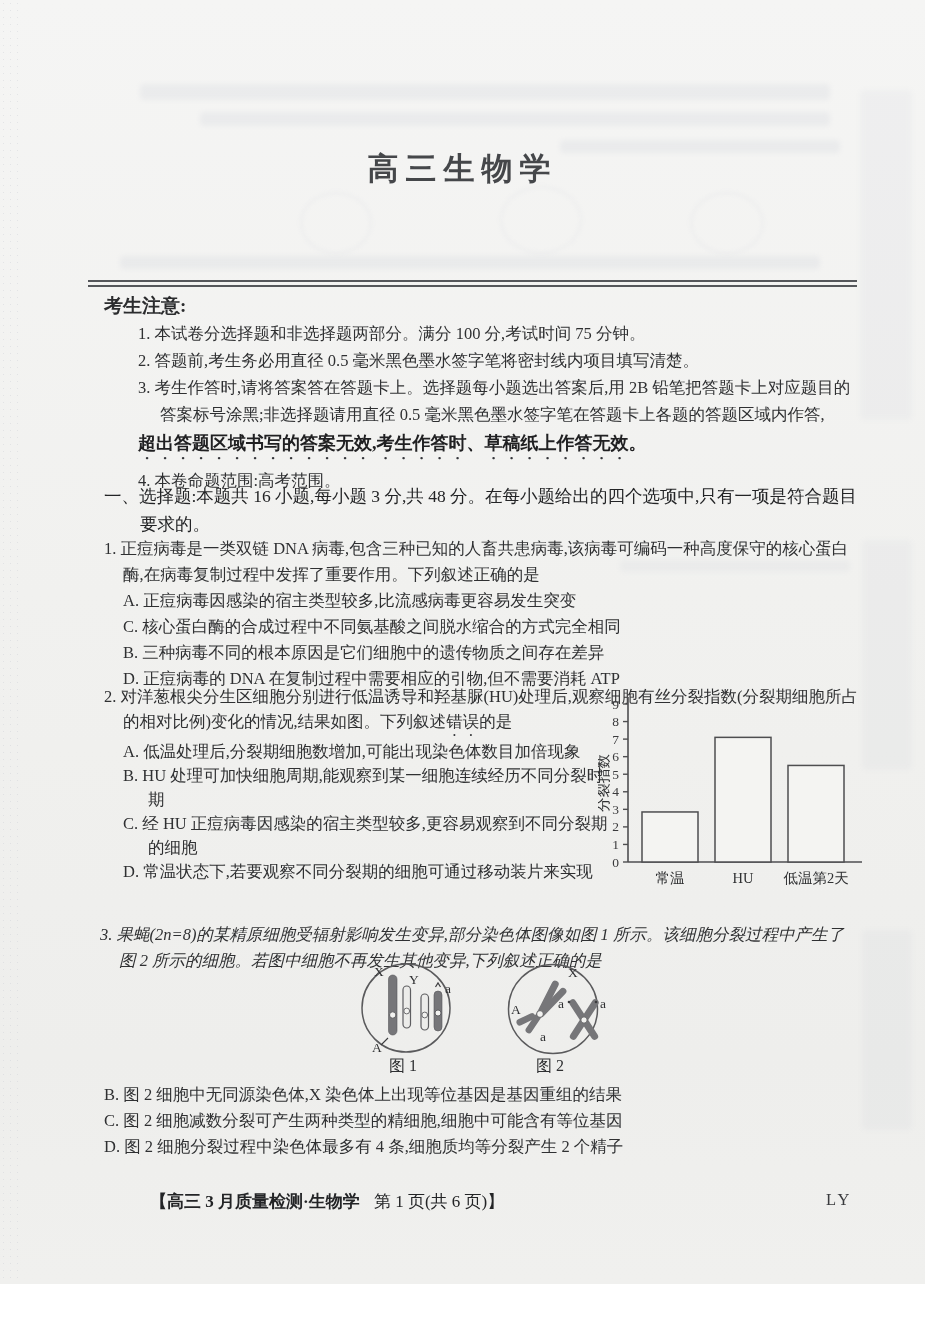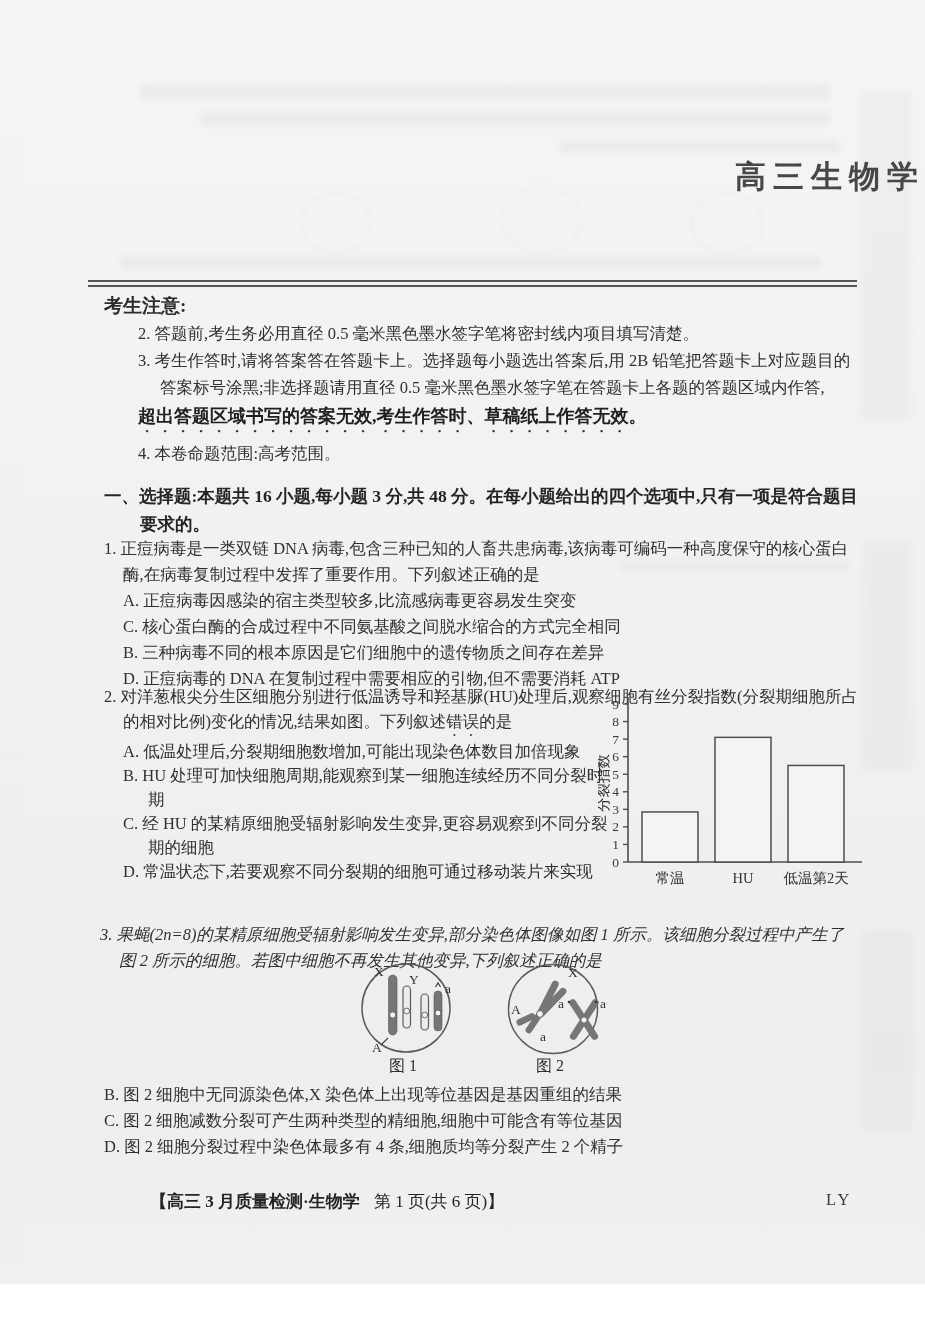--- a/index.html
+++ b/index.html
@@ -14,34 +14,34 @@
   
   .edge-dots{
     left:0;top:0;width:22px;height:1320px;opacity:.35;
     background-image:radial-gradient(#c3c6cf 0.8px,transparent 0.9px);
     background-size:7px 7px;
   }
   
   .bleed{background:#97a0b4;opacity:.10;filter:blur(2.5px);border-radius:4px;}
   .bleed-ring{border:2px solid #a6adc0;border-radius:50%;opacity:.10;filter:blur(2px);background:transparent;}
   .title{
-    left:0;top:148px;width:925px;text-align:right;
-    font-size:31px;font-weight:700;letter-spacing:7px;color:#45474a;margin-top:8px;
+    left:0;top:148px;width:925px;text-align:center;
+    font-size:31px;font-weight:700;letter-spacing:7px;color:#45474a;
   }
   .rule{left:88px;top:280px;width:769px;height:3px;
     border-top:2px solid #55575b;border-bottom:2px solid #55575b;background:transparent;}
   .notice-head{left:104px;top:293px;font-size:19px;font-weight:700;color:#2b2c2e;}
   .notice{left:138px;top:320px;width:718px;font-size:16.5px;line-height:27px;}
   .notice-item{padding-left:22px;text-indent:-22px;}
   .notice-emph{
     font-size:18px;font-weight:700;line-height:30px;color:#202022;
     text-emphasis:filled dot #35363a;-webkit-text-emphasis:filled dot #35363a;
     text-emphasis-position:under right;-webkit-text-emphasis-position:under;
   }
-  .sec-head{left:104px;top:482px;width:756px;font-size:17.5px;font-weight:700;
+  .sec-head{left:104px;top:482px;width:756px;font-size:17.5px;font-weight:400;
     line-height:28px;color:#232426;padding-left:36px;text-indent:-36px;box-sizing:border-box;}
   .stem{padding-left:19px;text-indent:-19px;}
   .q{font-size:16.5px;line-height:26px;}
   .q1{left:104px;top:536px;width:756px;}
   .q1 .opt{margin-left:19px;}
   .q2{left:104px;top:684px;width:758px;line-height:25px;}
   .q2 .opts{margin-left:19px;width:496px;line-height:24px;}
   .q2 .opt{padding-left:25px;text-indent:-25px;}
   .term-emph{
     text-emphasis:filled dot #35363a;-webkit-text-emphasis:filled dot #35363a;
@@ -76,20 +76,21 @@
   <div class="abs bleed" style="left:862px;top:540px;width:50px;height:230px;opacity:.06"></div>
   <div class="abs bleed" style="left:862px;top:930px;width:50px;height:200px;opacity:.06"></div>
   <div class="abs bleed" style="left:620px;top:560px;width:230px;height:12px;opacity:.07"></div>
 
   <div class="abs title">高三生物学</div>
 
   <div class="abs rule"></div>
 
   <div class="abs notice-head">考生注意:</div>
   <div class="abs notice">
+    <div class="notice-item">1. 本试卷分选择题和非选择题两部分。满分 100 分,考试时间 75 分钟。</div>
     <div class="notice-item">2. 答题前,考生务必用直径 0.5 毫米黑色墨水签字笔将密封线内项目填写清楚。</div>
     <div class="notice-item">3. 考生作答时,请将答案答在答题卡上。选择题每小题选出答案后,用 2B 铅笔把答题卡上对应题目的答案标号涂黑;非选择题请用直径 0.5 毫米黑色墨水签字笔在答题卡上各题的答题区域内作答,</div>
     <div class="notice-emph">超出答题区域书写的答案无效,考生作答时、草稿纸上作答无效。</div>
     <div class="notice-item" style="margin-top:4px">4. 本卷命题范围:高考范围。</div>
   </div>
 
   <div class="abs sec-head">一、选择题:本题共 16 小题,每小题 3 分,共 48 分。在每小题给出的四个选项中,只有一项是符合题目要求的。</div>
 
   <div class="abs q q1">
     <div class="stem">1. 正痘病毒是一类双链 DNA 病毒,包含三种已知的人畜共患病毒,该病毒可编码一种高度保守的核心蛋白酶,在病毒复制过程中发挥了重要作用。下列叙述正确的是</div>
@@ -97,21 +98,21 @@
     <div class="opt">C. 核心蛋白酶的合成过程中不同氨基酸之间脱水缩合的方式完全相同</div>
     <div class="opt">B. 三种病毒不同的根本原因是它们细胞中的遗传物质之间存在差异</div>
     <div class="opt">D. 正痘病毒的 DNA 在复制过程中需要相应的引物,但不需要消耗 ATP</div>
   </div>
 
   <div class="abs q q2">
     <div class="stem"><span>2. 对洋葱根尖分生区细胞分别进行低温诱导和羟基脲(HU)处理后,观察细胞有丝分裂指数(分裂期细胞所占的相对比例)变化的情况,结果如图。下列叙述</span><span class="term-emph">错误</span><span>的是</span></div>
     <div class="opts">
       <div class="opt">A. 低温处理后,分裂期细胞数增加,可能出现染色体数目加倍现象</div>
       <div class="opt">B. HU 处理可加快细胞周期,能观察到某一细胞连续经历不同分裂时期</div>
-      <div class="opt">C. 经 HU 的某精原细胞受辐射影响发生变异,更容易观察到不同分裂期的细胞</div>
+      <div class="opt">C. 经 HU 正痘病毒因感染的宿主类型较多,更容易观察到不同分裂期的细胞</div>
       <div class="opt">D. 常温状态下,若要观察不同分裂期的细胞可通过移动装片来实现</div>
     </div>
   </div>
 
   <svg class="abs" style="left:598px;top:690px" width="272" height="220" viewBox="0 0 272 220">
       <line x1="30" y1="7" x2="30" y2="172" stroke="#4e4e50" stroke-width="1.6"></line>
       <line x1="30" y1="172" x2="264" y2="172" stroke="#4e4e50" stroke-width="1.6"></line>
       <line x1="25" y1="172" x2="30" y2="172" stroke="#4e4e50" stroke-width="1.4"></line>
       <text x="21" y="176.5" text-anchor="end" font-size="13.5" fill="#3a3a3c">0</text>
       <line x1="25" y1="154.44444444444446" x2="30" y2="154.44444444444446" stroke="#4e4e50" stroke-width="1.4"></line>

